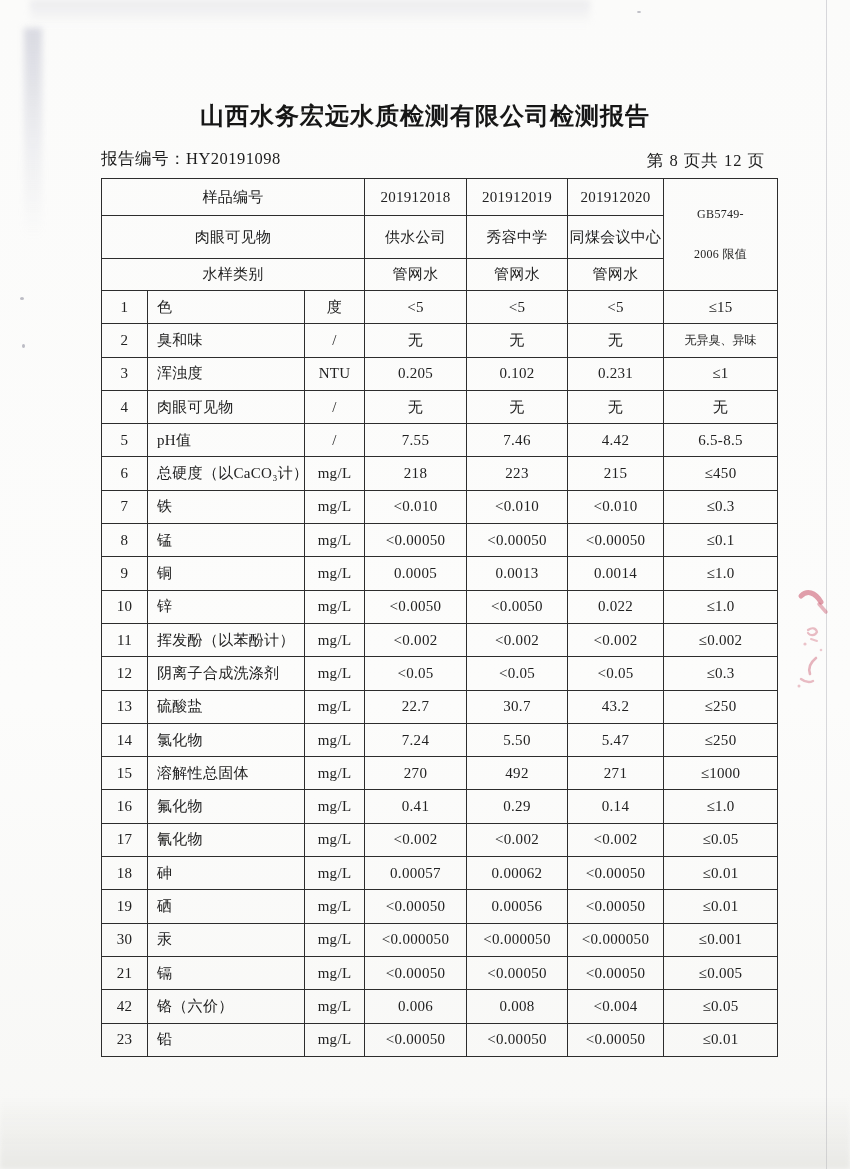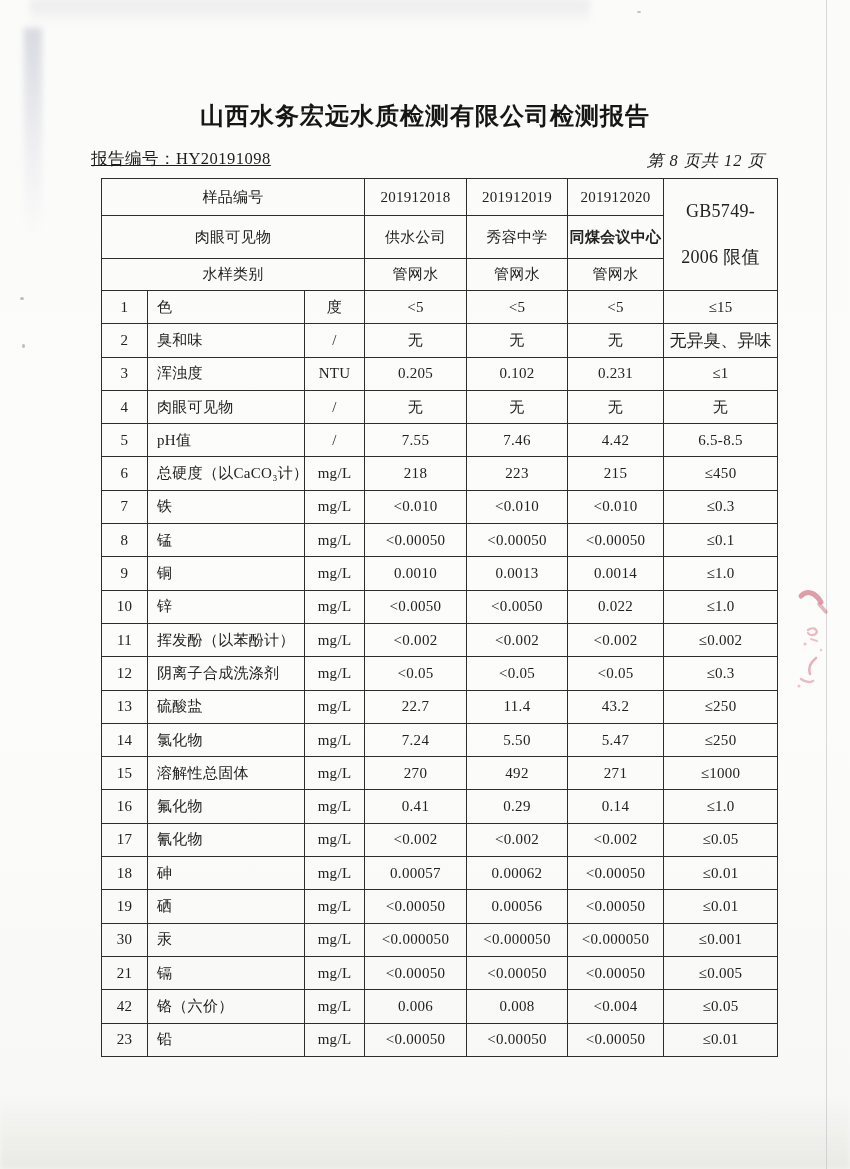--- a/index.html
+++ b/index.html
@@ -44,45 +44,45 @@
   .doc-title {
     position: absolute; left: 0; top: 100px; width: 850px;
     text-align: center;
     font-family: "Liberation Sans", "DejaVu Sans", sans-serif;
     font-weight: bold; font-size: 24px; letter-spacing: 1px; color: #161616;
   }
   .meta-row {
     position: absolute; left: 85px; top: 148px; width: 680px; height: 24px;
     font-size: 16.5px; color: #1c1c1c;
   }
-  .report-no { position: absolute; left: 6px; top: 0; letter-spacing: 0.5px; text-decoration: underline; }
-  .page-info { position: absolute; right: 0; top: 2px; letter-spacing: 1px; font-style: italic; }
+  .report-no { position: absolute; left: 16px; top: 0; letter-spacing: 0.5px; }
+  .page-info { position: absolute; right: 0; top: 2px; letter-spacing: 1px; }
 
   
   table.doc-table {
     position: absolute; left: 101px; top: 178px; width: 676px;
     border-collapse: collapse; table-layout: fixed;
   }
   .doc-table td {
     border: 1.6px solid #2d2d2d;
     text-align: center; vertical-align: middle;
     font-size: 15px; color: #222;
     letter-spacing: 0.3px;
     overflow: hidden; white-space: nowrap;
   }
-  .doc-table td.wrap { white-space: normal; line-height: 1.25; font-weight: bold; }
+  .doc-table td.wrap { white-space: normal; line-height: 1.25; }
   .doc-table tr.hrow-a td { height: 37px; }
   .doc-table tr.hrow-b td { height: 43px; }
   .doc-table tr.hrow-c td { height: 32px; }
   .doc-table tbody.results tr td { height: 33.3px; }
   .doc-table td.cell-name { text-align: left; padding-left: 9px; }
-  .doc-table td.limit-head { font-size: 18px; line-height: 1.1; }
+  .doc-table td.limit-head { font-size: 12px; line-height: 1.1; }
   .doc-table td.limit-head .lh1 { display: block; margin-bottom: 26px; }
   .doc-table td.limit-head .lh2 { display: block; }
-  .doc-table tbody.results tr:nth-child(2) td.cell-limit { font-size: 17px; letter-spacing: 0; }
+  .doc-table tbody.results tr:nth-child(2) td.cell-limit { font-size: 12px; letter-spacing: 0; }
 </style>
 </head>
 <body>
 
 <div class="scan-left-shadow"></div>
 <div class="scan-top-shadow"></div>
 <div class="scan-right-line"></div>
 <div class="scan-bottom-mottle"></div>
 <div class="speck s1"></div>
 <div class="speck s2"></div>
@@ -222,21 +222,21 @@
     <td class="cell-v1">&lt;0.00050</td>
     <td class="cell-v2">&lt;0.00050</td>
     <td class="cell-v3">&lt;0.00050</td>
     <td class="cell-limit">≤0.1</td>
   </tr>
 
   <tr>
     <td class="cell-no">9</td>
     <td class="cell-name">铜</td>
     <td class="cell-unit">mg/L</td>
-    <td class="cell-v1">0.0010</td>
+    <td class="cell-v1">0.0005</td>
     <td class="cell-v2">0.0013</td>
     <td class="cell-v3">0.0014</td>
     <td class="cell-limit">≤1.0</td>
   </tr>
 
   <tr>
     <td class="cell-no">10</td>
     <td class="cell-name">锌</td>
     <td class="cell-unit">mg/L</td>
     <td class="cell-v1">&lt;0.0050</td>
@@ -263,21 +263,21 @@
     <td class="cell-v2">&lt;0.05</td>
     <td class="cell-v3">&lt;0.05</td>
     <td class="cell-limit">≤0.3</td>
   </tr>
 
   <tr>
     <td class="cell-no">13</td>
     <td class="cell-name">硫酸盐</td>
     <td class="cell-unit">mg/L</td>
     <td class="cell-v1">22.7</td>
-    <td class="cell-v2">11.4</td>
+    <td class="cell-v2">30.7</td>
     <td class="cell-v3">43.2</td>
     <td class="cell-limit">≤250</td>
   </tr>
 
   <tr>
     <td class="cell-no">14</td>
     <td class="cell-name">氯化物</td>
     <td class="cell-unit">mg/L</td>
     <td class="cell-v1">7.24</td>
     <td class="cell-v2">5.50</td>

